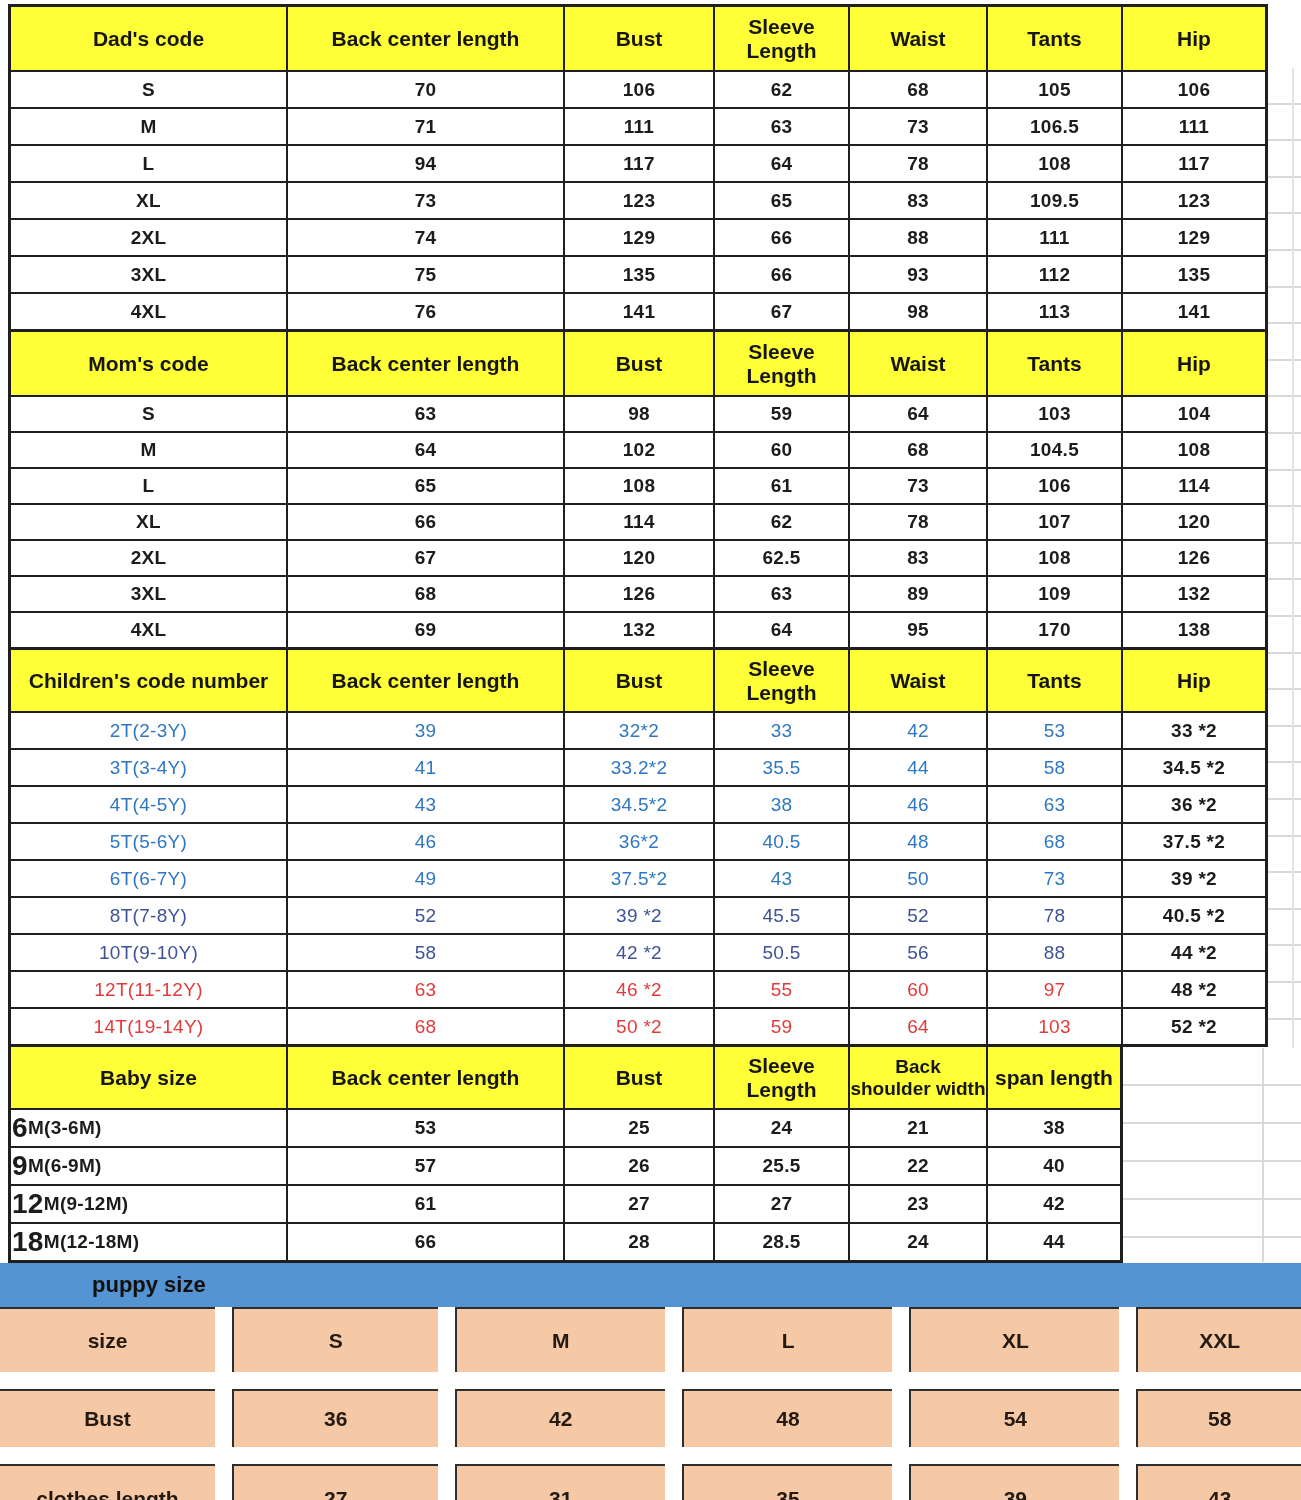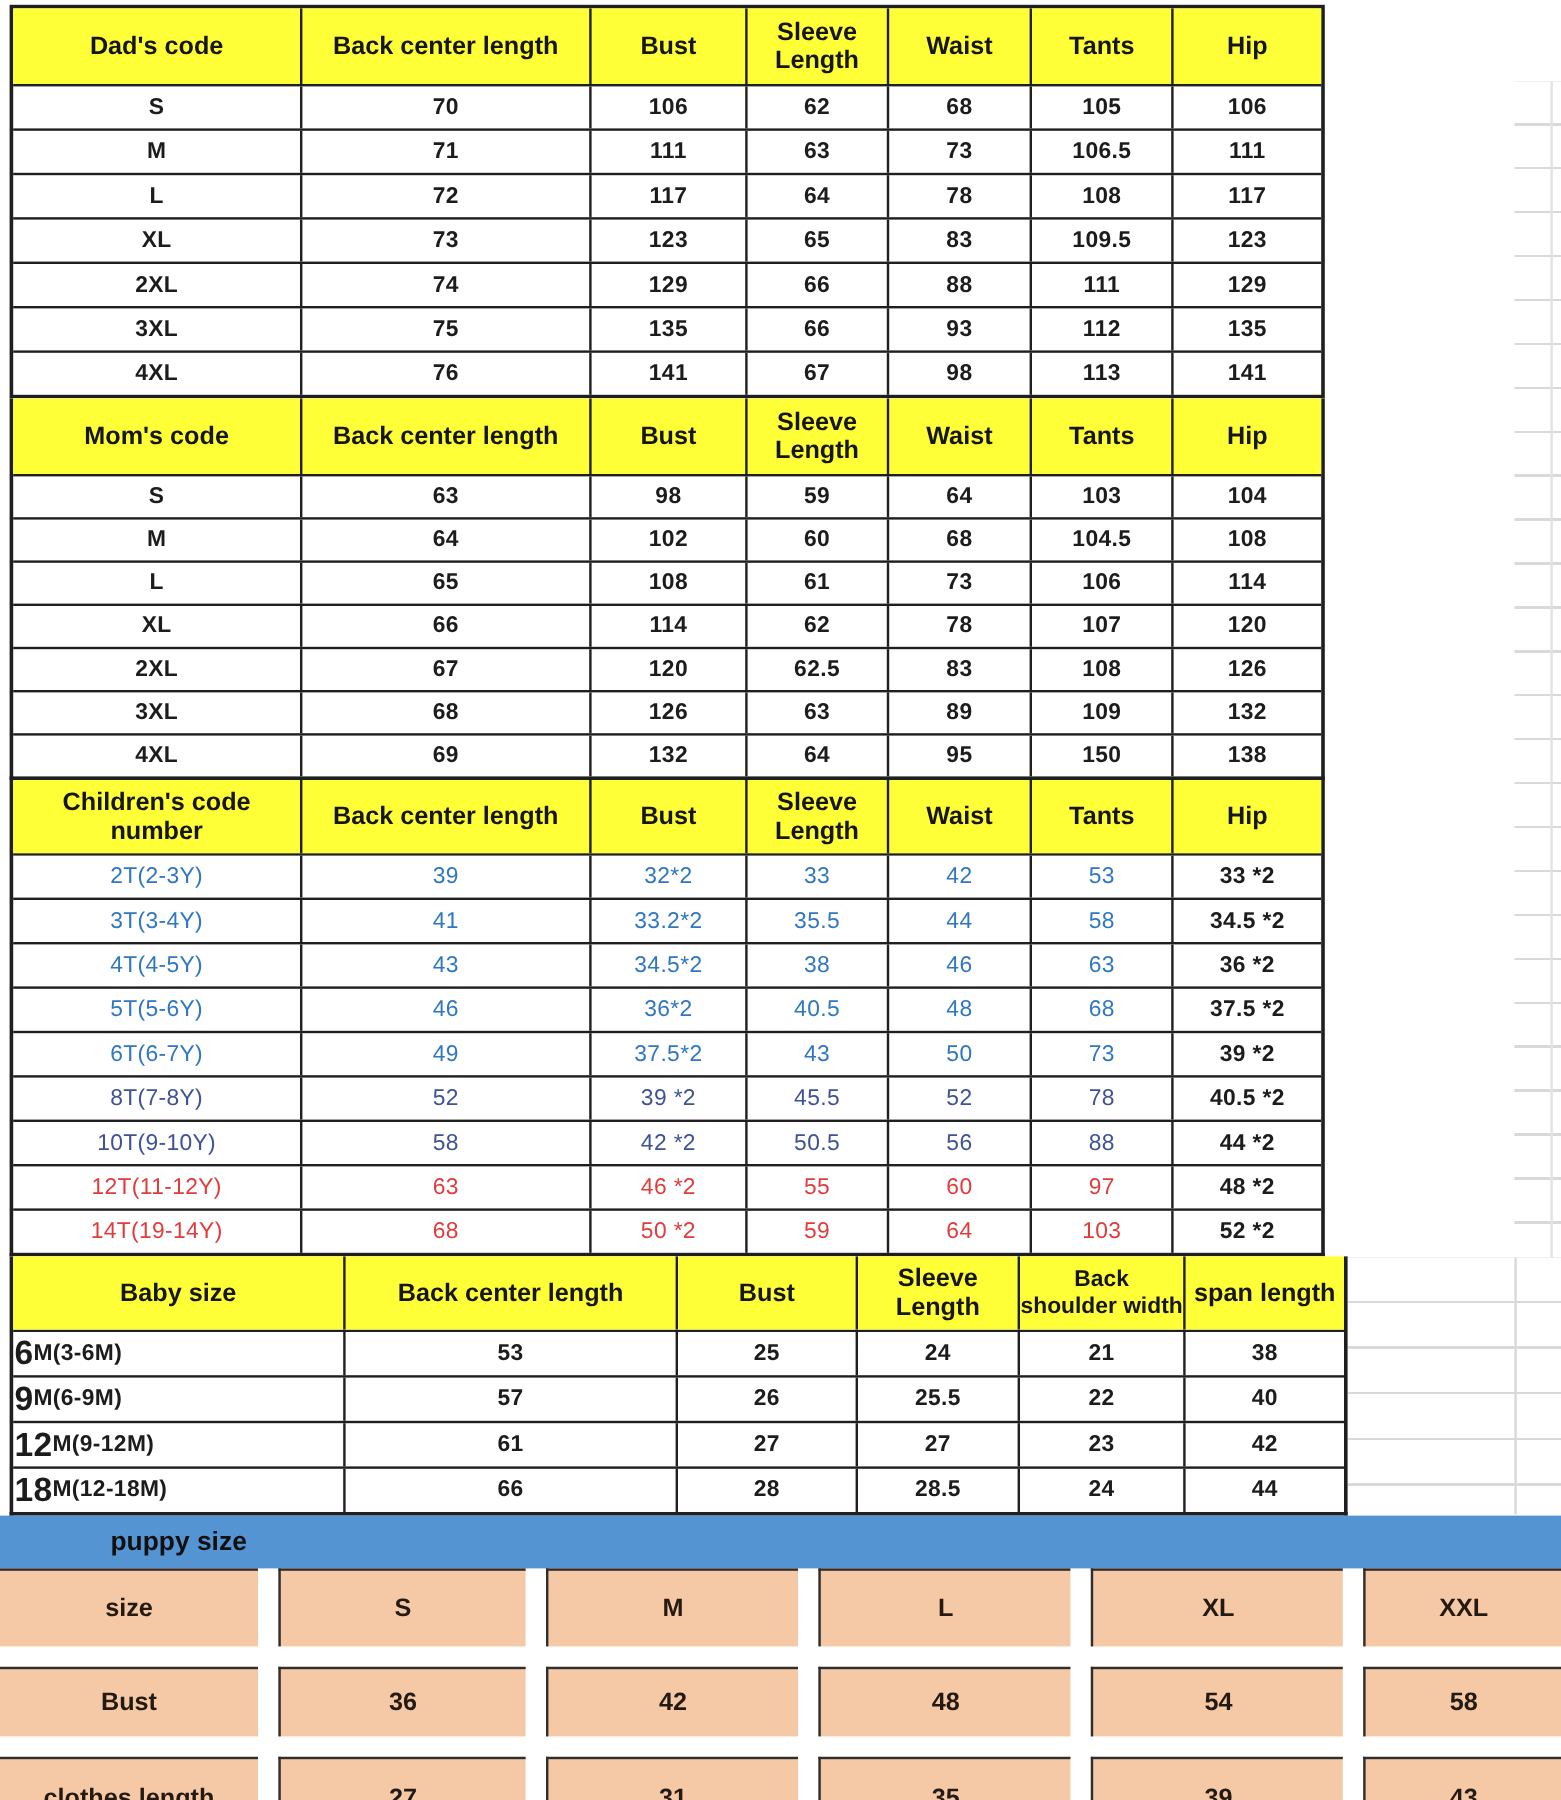--- a/index.html
+++ b/index.html
@@ -15,21 +15,21 @@
     --banner-blue: #5594D3;
     --puppy-pink: #F5C9A6;
     --child-blue: #2F77C2;
     --child-navy: #3E5295;
     --child-red: #E23B3B;
     --grid-gray: #d9d9d9;
   }
 
   
   .main-tables { position: absolute; left: 8px; top: 4px; width: 1260px; }
-  .tbl { width: 1096px; border: 3px solid var(--line); background:#fff; }
+  .tbl { width: 1260px; border: 3px solid var(--line); background:#fff; }
   .tbl + .tbl { border-top: 0; }
   .tbl.baby { width: 1115px; }
 
   .row { display: grid; grid-template-columns: 275fr 277fr 150fr 135fr 138fr 135fr 144fr; }
   .tbl.baby .row { grid-template-columns: 275fr 277fr 150fr 135fr 138fr 134fr; }
   .data-row { border-top: 2px solid var(--line); }
 
   .header-row { height: 63px; }
   .children .header-row, .baby .header-row { height: 61px; }
   .dads .data-row { height: 37px; }
@@ -136,21 +136,21 @@
           <div class="cell d-cell">M</div>
           <div class="cell d-cell">71</div>
           <div class="cell d-cell">111</div>
           <div class="cell d-cell">63</div>
           <div class="cell d-cell">73</div>
           <div class="cell d-cell">106.5</div>
           <div class="cell d-cell hipcol">111</div>
         </div>
         <div class="row data-row tone-black">
           <div class="cell d-cell">L</div>
-          <div class="cell d-cell">72</div>
+          <div class="cell d-cell">94</div>
           <div class="cell d-cell">117</div>
           <div class="cell d-cell">64</div>
           <div class="cell d-cell">78</div>
           <div class="cell d-cell">108</div>
           <div class="cell d-cell hipcol">117</div>
         </div>
         <div class="row data-row tone-black">
           <div class="cell d-cell">XL</div>
           <div class="cell d-cell">73</div>
           <div class="cell d-cell">123</div>
@@ -251,21 +251,21 @@
           <div class="cell d-cell">89</div>
           <div class="cell d-cell">109</div>
           <div class="cell d-cell hipcol">132</div>
         </div>
         <div class="row data-row tone-black">
           <div class="cell d-cell">4XL</div>
           <div class="cell d-cell">69</div>
           <div class="cell d-cell">132</div>
           <div class="cell d-cell">64</div>
           <div class="cell d-cell">95</div>
-          <div class="cell d-cell">150</div>
+          <div class="cell d-cell">170</div>
           <div class="cell d-cell hipcol">138</div>
         </div>
       </div>
       <div class="tbl children">
         <div class="row header-row">
           <div class="cell h-cell">Children's code number</div>
           <div class="cell h-cell">Back center length</div>
           <div class="cell h-cell">Bust</div>
           <div class="cell h-cell">Sleeve
 Length</div>

